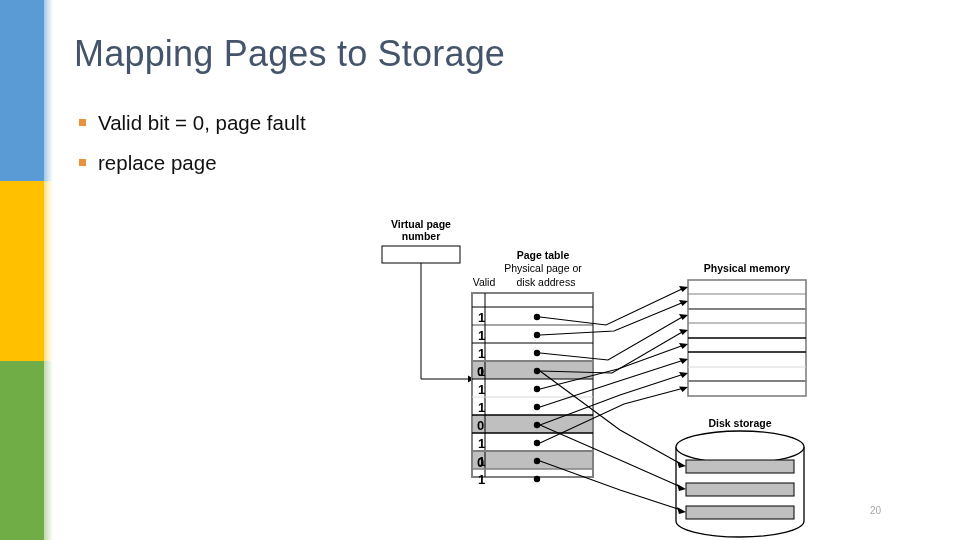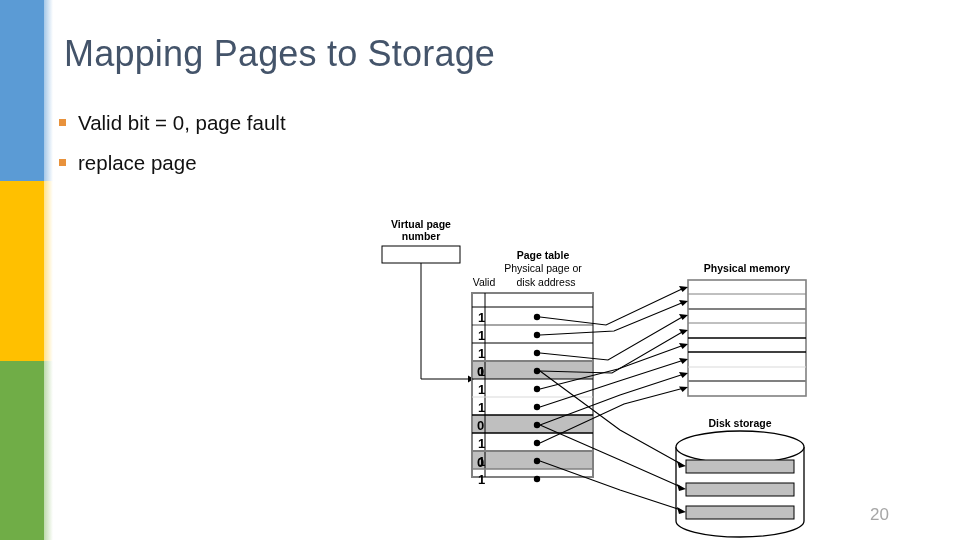--- a/index.html
+++ b/index.html
@@ -32,32 +32,32 @@
     left: 44px;
     width: 9px;
   }
   #fade-blue   { top: 0px;   height: 181px; background: linear-gradient(to right, rgba(91,155,213,.55), rgba(91,155,213,0)); }
   #fade-yellow { top: 181px; height: 180px; background: linear-gradient(to right, rgba(255,192,0,.45), rgba(255,192,0,0)); }
   #fade-green  { top: 361px; height: 179px; background: linear-gradient(to right, rgba(112,173,71,.45), rgba(112,173,71,0)); }
 
   
   #title {
     position: absolute;
-    left: 64px;
+    left: 74px;
     top: 33px;
     font-size: 36px;
     color: #44546a;
     letter-spacing: .2px;
     white-space: nowrap;
   }
 
   
   #bullets {
     position: absolute;
-    left: 58px;
+    left: 78px;
     top: 103px;
     width: 790px;
   }
   .bullet-row {
     position: relative;
     padding-left: 20px;
     font-size: 20.5px;
     color: #111111;
     line-height: 40px;
   }
@@ -80,21 +80,21 @@
     width: 960px;
     height: 540px;
     pointer-events: none;
   }
 
   
   #page-num {
     position: absolute;
     left: 870px;
     top: 505px;
-    font-size: 17px;
+    font-size: 10px;
     color: #a6a6a6;
   }
 </style>
 </head>
 <body>
 
 <div id="slide">
 
   <div class="accent-bar" id="accent-blue"></div>
   <div class="accent-bar" id="accent-yellow"></div>

